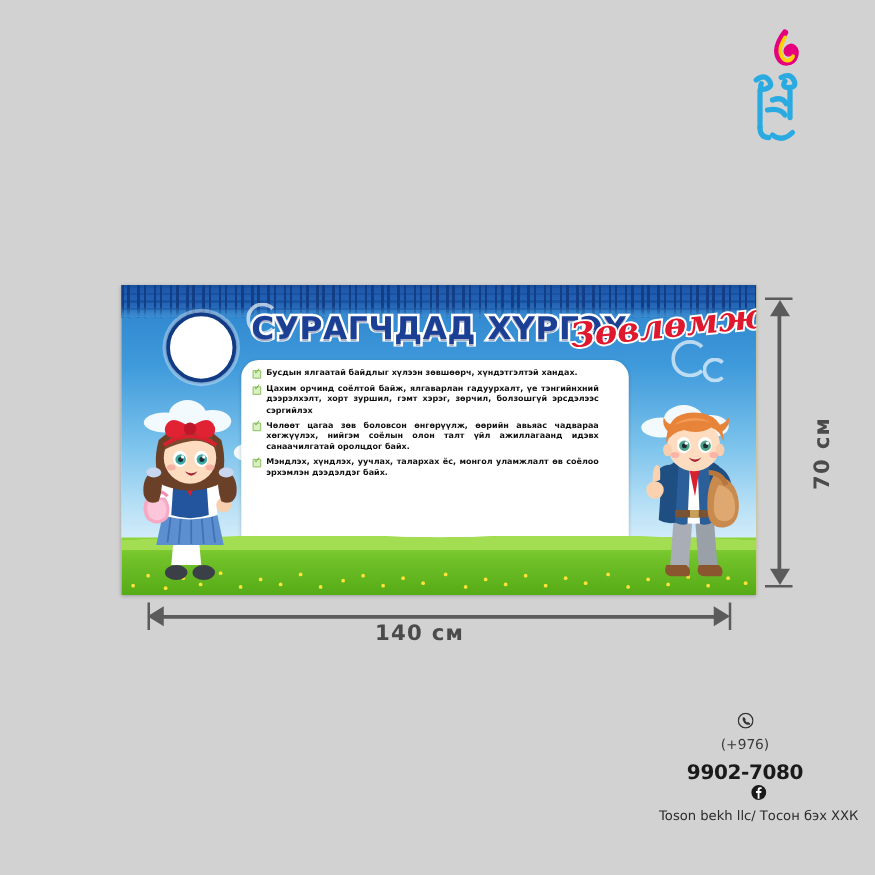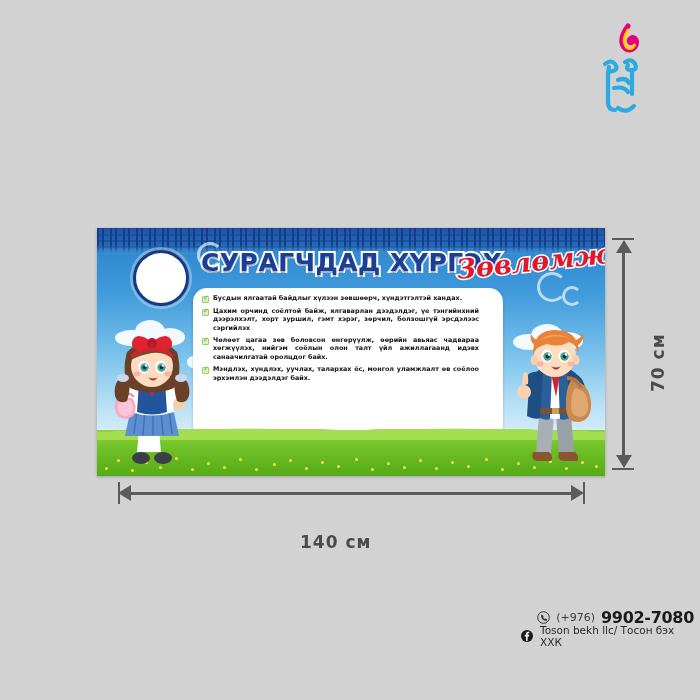--- a/index.html
+++ b/index.html
@@ -134,21 +134,21 @@
   .arrow { position:absolute; width:0; height:0; }
   .dim-label {
     position:absolute; color:#4b4b4b; font-weight:bold;
     font-family:"DejaVu Sans", sans-serif;
   }
   .dim-h-label { font-size:17px; letter-spacing:1px; }
   .dim-v-label { font-size:17px; letter-spacing:1px; transform:rotate(-90deg); transform-origin:left top; white-space:nowrap; }
 
   
   .contact { position:absolute; left:498px; top:608px; width:196px; }
-  .crow { display:flex; align-items:center; justify-content:flex-end; gap:6px; height:19px; }
+  .crow { display:flex; align-items:center; justify-content:flex-end; gap:6px; height:19px;flex-direction:column; }
   .cicon { width:14px; height:14px; flex:0 0 auto; display:flex; align-items:center; justify-content:center; }
   .cphone-pre { font-size:11px; color:#3a3a3a; font-family:"DejaVu Sans",sans-serif; }
   .cphone { font-size:16px; font-weight:bold; color:#1a1a1a; letter-spacing:-.3px; font-family:"DejaVu Sans",sans-serif; }
   .cmail { font-size:11px; color:#3a3a3a; font-family:"DejaVu Sans",sans-serif; text-align:right; }
   .cfb   { font-size:10.5px; color:#2b2b2b; font-family:"DejaVu Sans",sans-serif; }
 </style>
 </head>
 <body>
 
 <div class="logo">
@@ -199,21 +199,21 @@
     <div class="title-script">Зөвлөмж</div>
   </div>
 
   <div class="panel">
     <div class="bullet">
       <span class="chk"></span>
       <span class="btxt">Бусдын ялгаатай байдлыг хүлээн зөвшөөрч, хүндэтгэлтэй хандах.</span>
     </div>
     <div class="bullet">
       <span class="chk"></span>
-      <span class="btxt">Цахим орчинд соёлтой байж, ялгаварлан дээдэлдэг, үе тэнгийнхний дээрэлхэлт, хорт зуршил, гэмт хэрэг, зөрчил, болзошгүй эрсдэлээс сэргийлэх</span>
+      <span class="btxt">Цахим орчинд соёлтой байж, ялгаварлан гадуурхалт, үе тэнгийнхний дээрэлхэлт, хорт зуршил, гэмт хэрэг, зөрчил, болзошгүй эрсдэлээс сэргийлэх</span>
     </div>
     <div class="bullet">
       <span class="chk"></span>
       <span class="btxt">Чөлөөт цагаа зөв боловсон өнгөрүүлж, өөрийн авьяас чадвараа хөгжүүлэх, нийгэм соёлын олон талт үйл ажиллагаанд идэвх санаачилгатай оролцдог байх.</span>
     </div>
     <div class="bullet">
       <span class="chk"></span>
       <span class="btxt">Мэндлэх, хүндлэх, уучлах, талархах ёс, монгол уламжлалт өв соёлоо эрхэмлэн дээдэлдэг байх.</span>
     </div>
   </div>
@@ -377,21 +377,21 @@
     </svg>
   </div>
 </div>
 
 <div>
   <div class="tick" style="left:118px;top:482px;width:1.5px;height:22px"></div>
   <div class="tick" style="left:583px;top:482px;width:1.5px;height:22px"></div>
   <div class="dimline" style="left:126px;top:492px;width:450px;height:2.5px"></div>
   <div class="arrow" style="left:118px;top:485px;border-top:8px solid transparent;border-bottom:8px solid transparent;border-right:13px solid #5b5b5b"></div>
   <div class="arrow" style="left:571px;top:485px;border-top:8px solid transparent;border-bottom:8px solid transparent;border-left:13px solid #5b5b5b"></div>
-  <div class="dim-label dim-h-label" style="left:300px;top:532px">140 см</div>
+  <div class="dim-label dim-h-label" style="left:300px;top:497px">140 см</div>
 </div>
 
 <div>
   <div class="tick" style="left:612px;top:238px;width:22px;height:1.5px"></div>
   <div class="tick" style="left:612px;top:468px;width:22px;height:1.5px"></div>
   <div class="dimline" style="left:622px;top:248px;width:2.5px;height:212px"></div>
   <div class="arrow" style="left:616px;top:240px;border-left:8px solid transparent;border-right:8px solid transparent;border-bottom:13px solid #5b5b5b"></div>
   <div class="arrow" style="left:616px;top:455px;border-left:8px solid transparent;border-right:8px solid transparent;border-top:13px solid #5b5b5b"></div>
   <div class="dim-label dim-v-label" style="left:648px;top:392px">70 см</div>
 </div>

